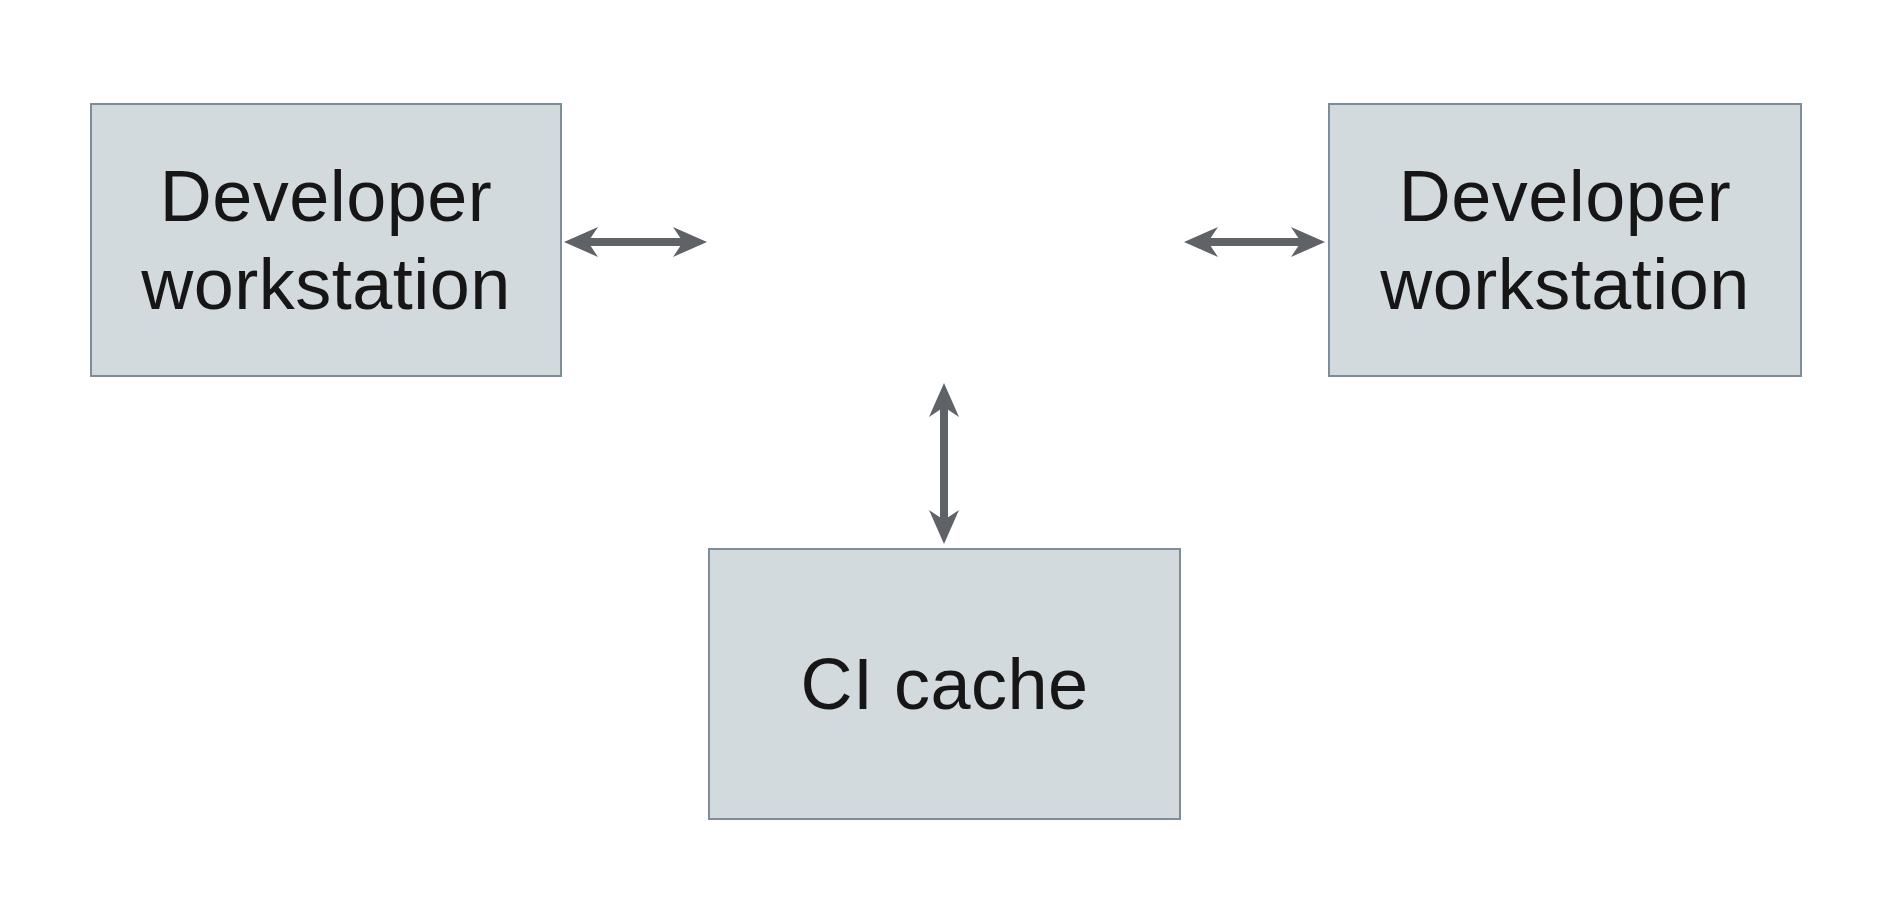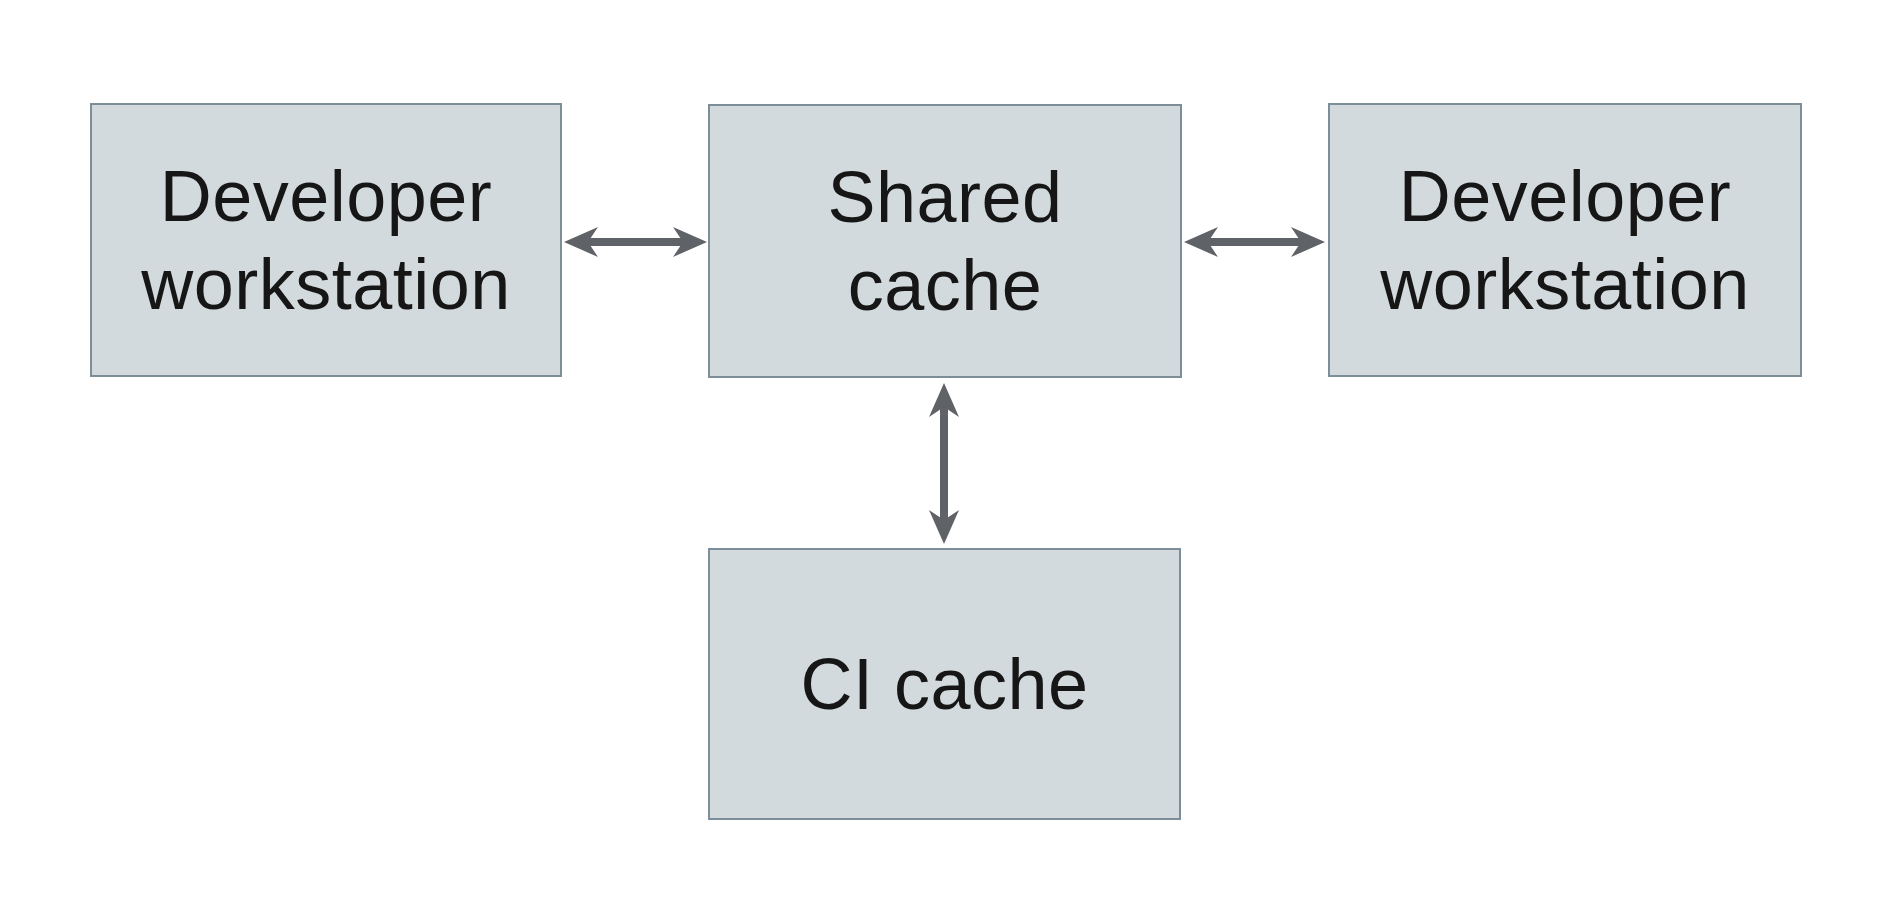--- a/index.html
+++ b/index.html
@@ -79,24 +79,20 @@
       <polygon points="944,383 929,417 944,407 959,417"></polygon>
       <polygon points="944,544 929,510 944,520 959,510"></polygon>
     </g>
   </svg>
 
   <div class="node node-dev-left">
     <span class="label">Developer
 workstation</span>
   </div>
 
-  <div class="node node-cache">
-    <span class="label">Shared
-cache</span>
-  </div>
 
   <div class="node node-dev-right">
     <span class="label">Developer
 workstation</span>
   </div>
 
   <div class="node node-ci">
     <span class="label">CI cache</span>
   </div>
 

